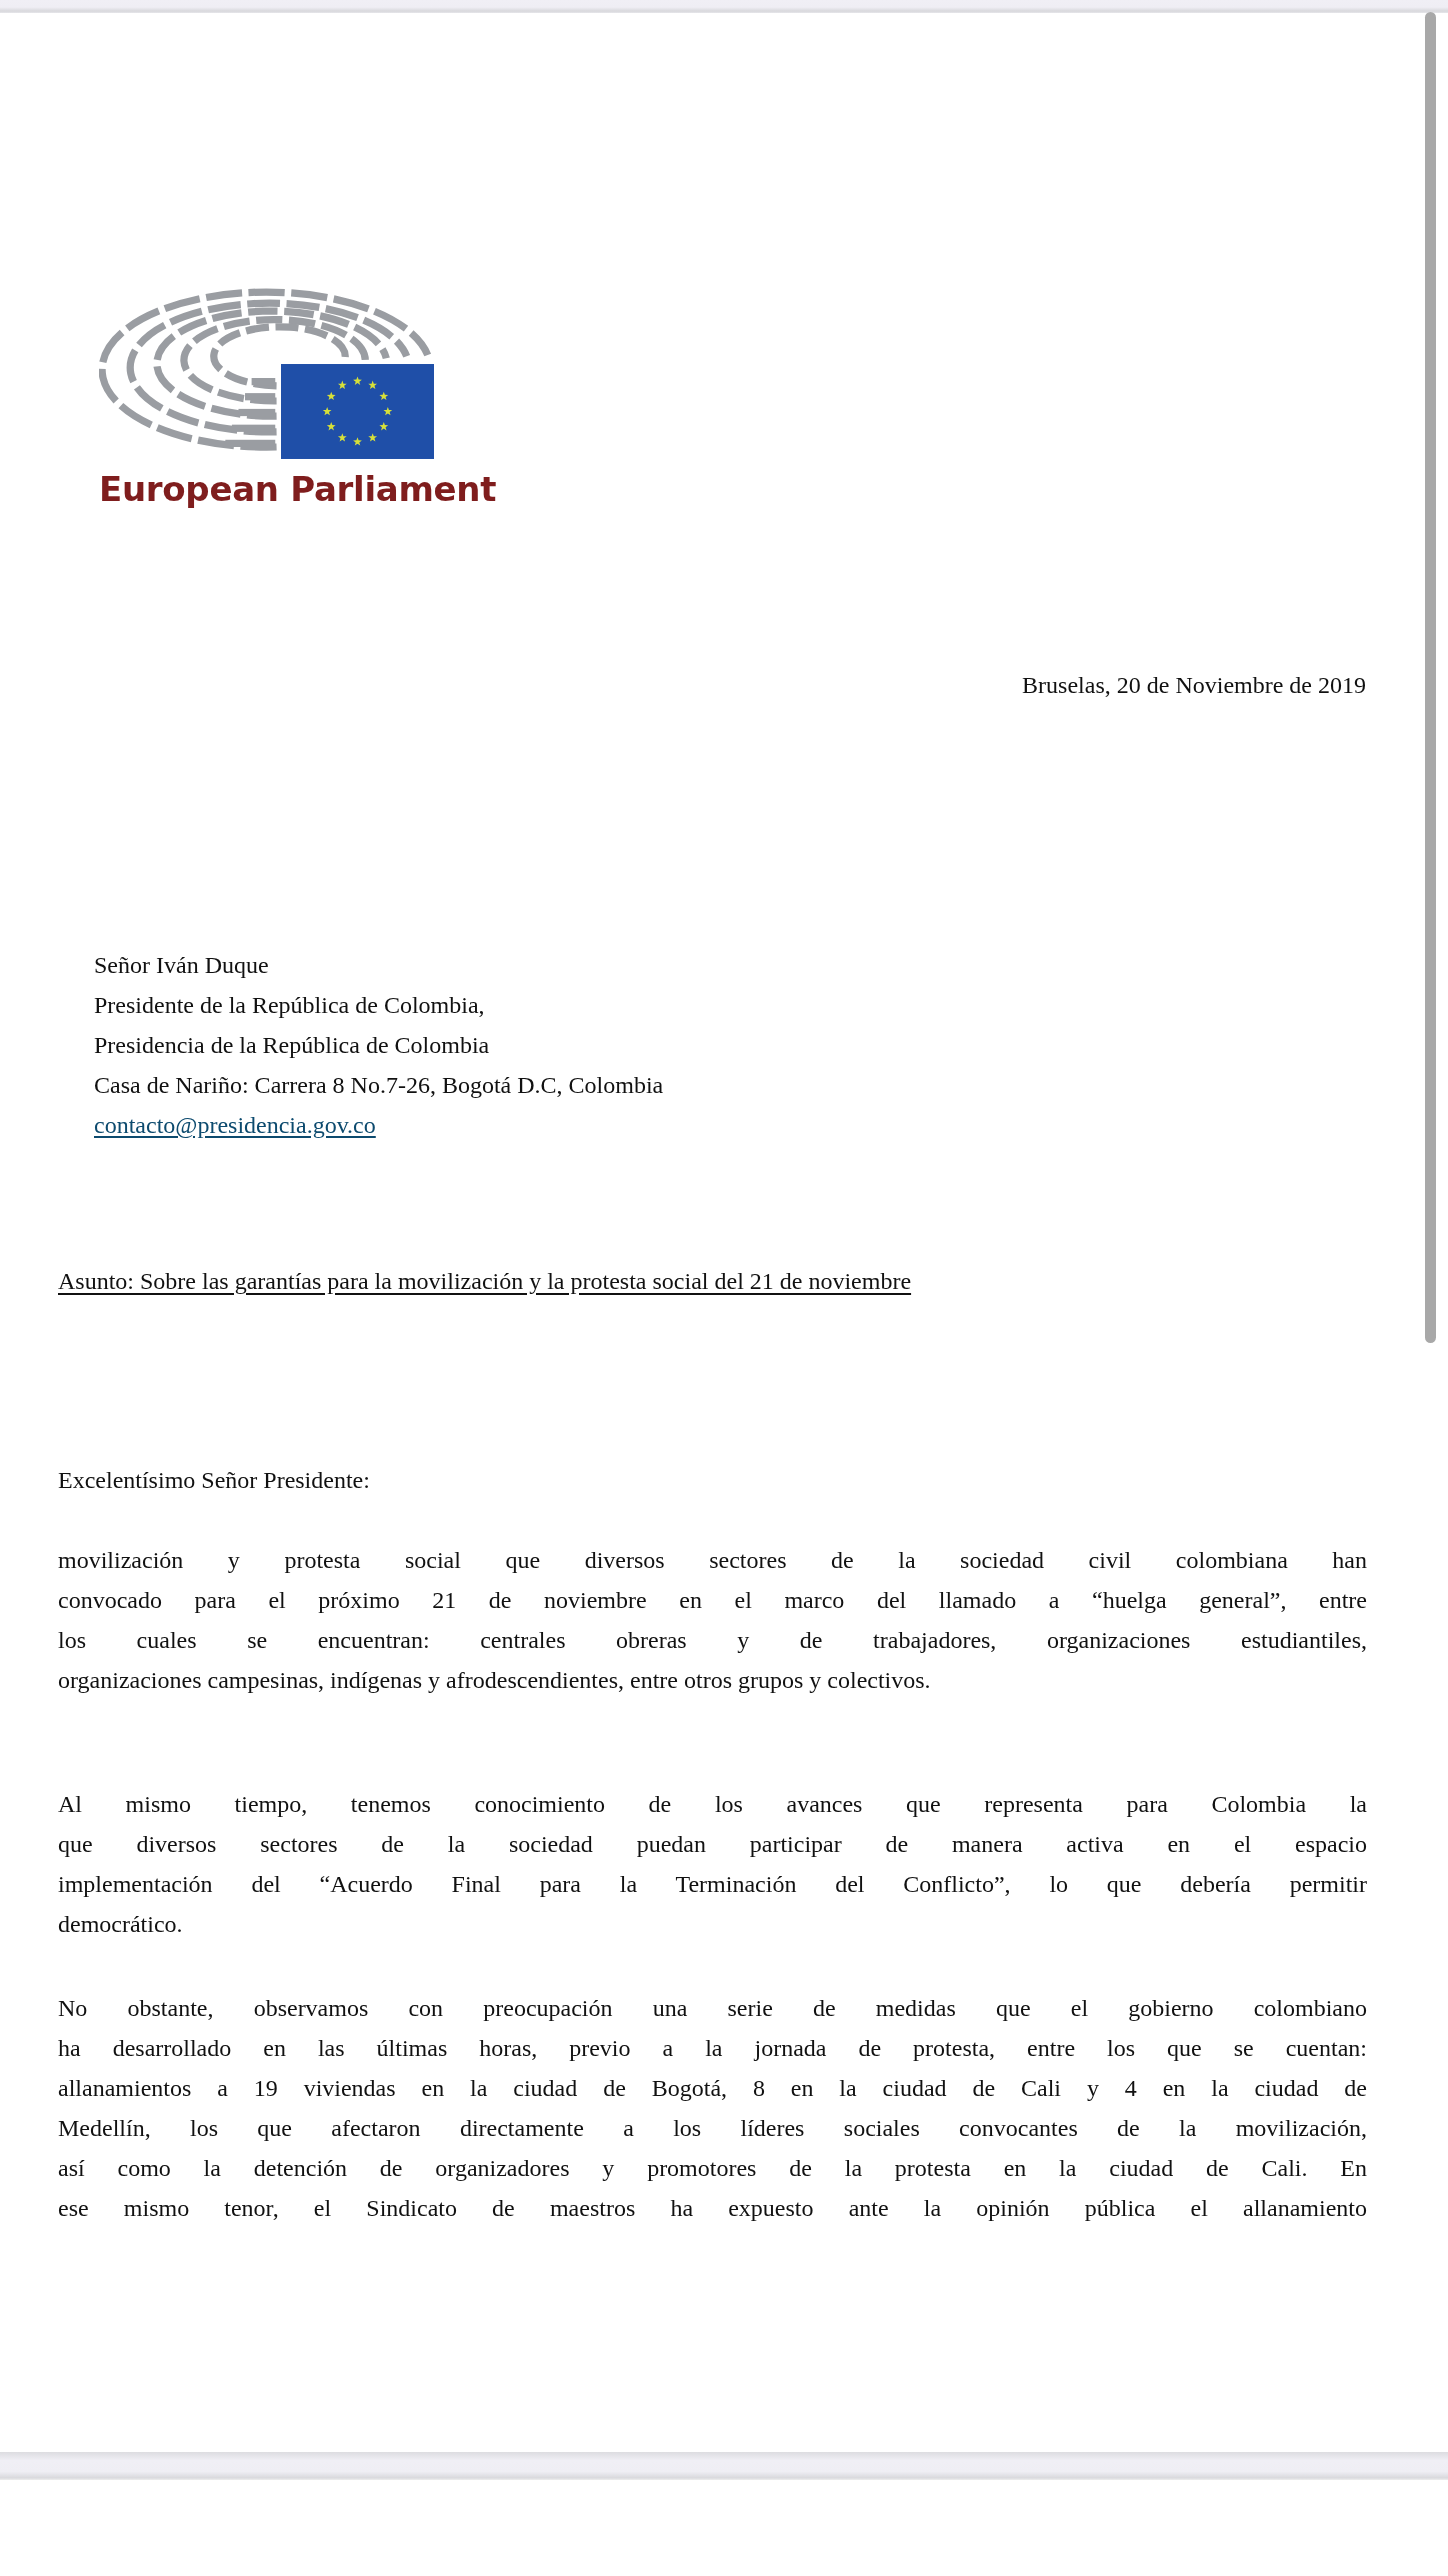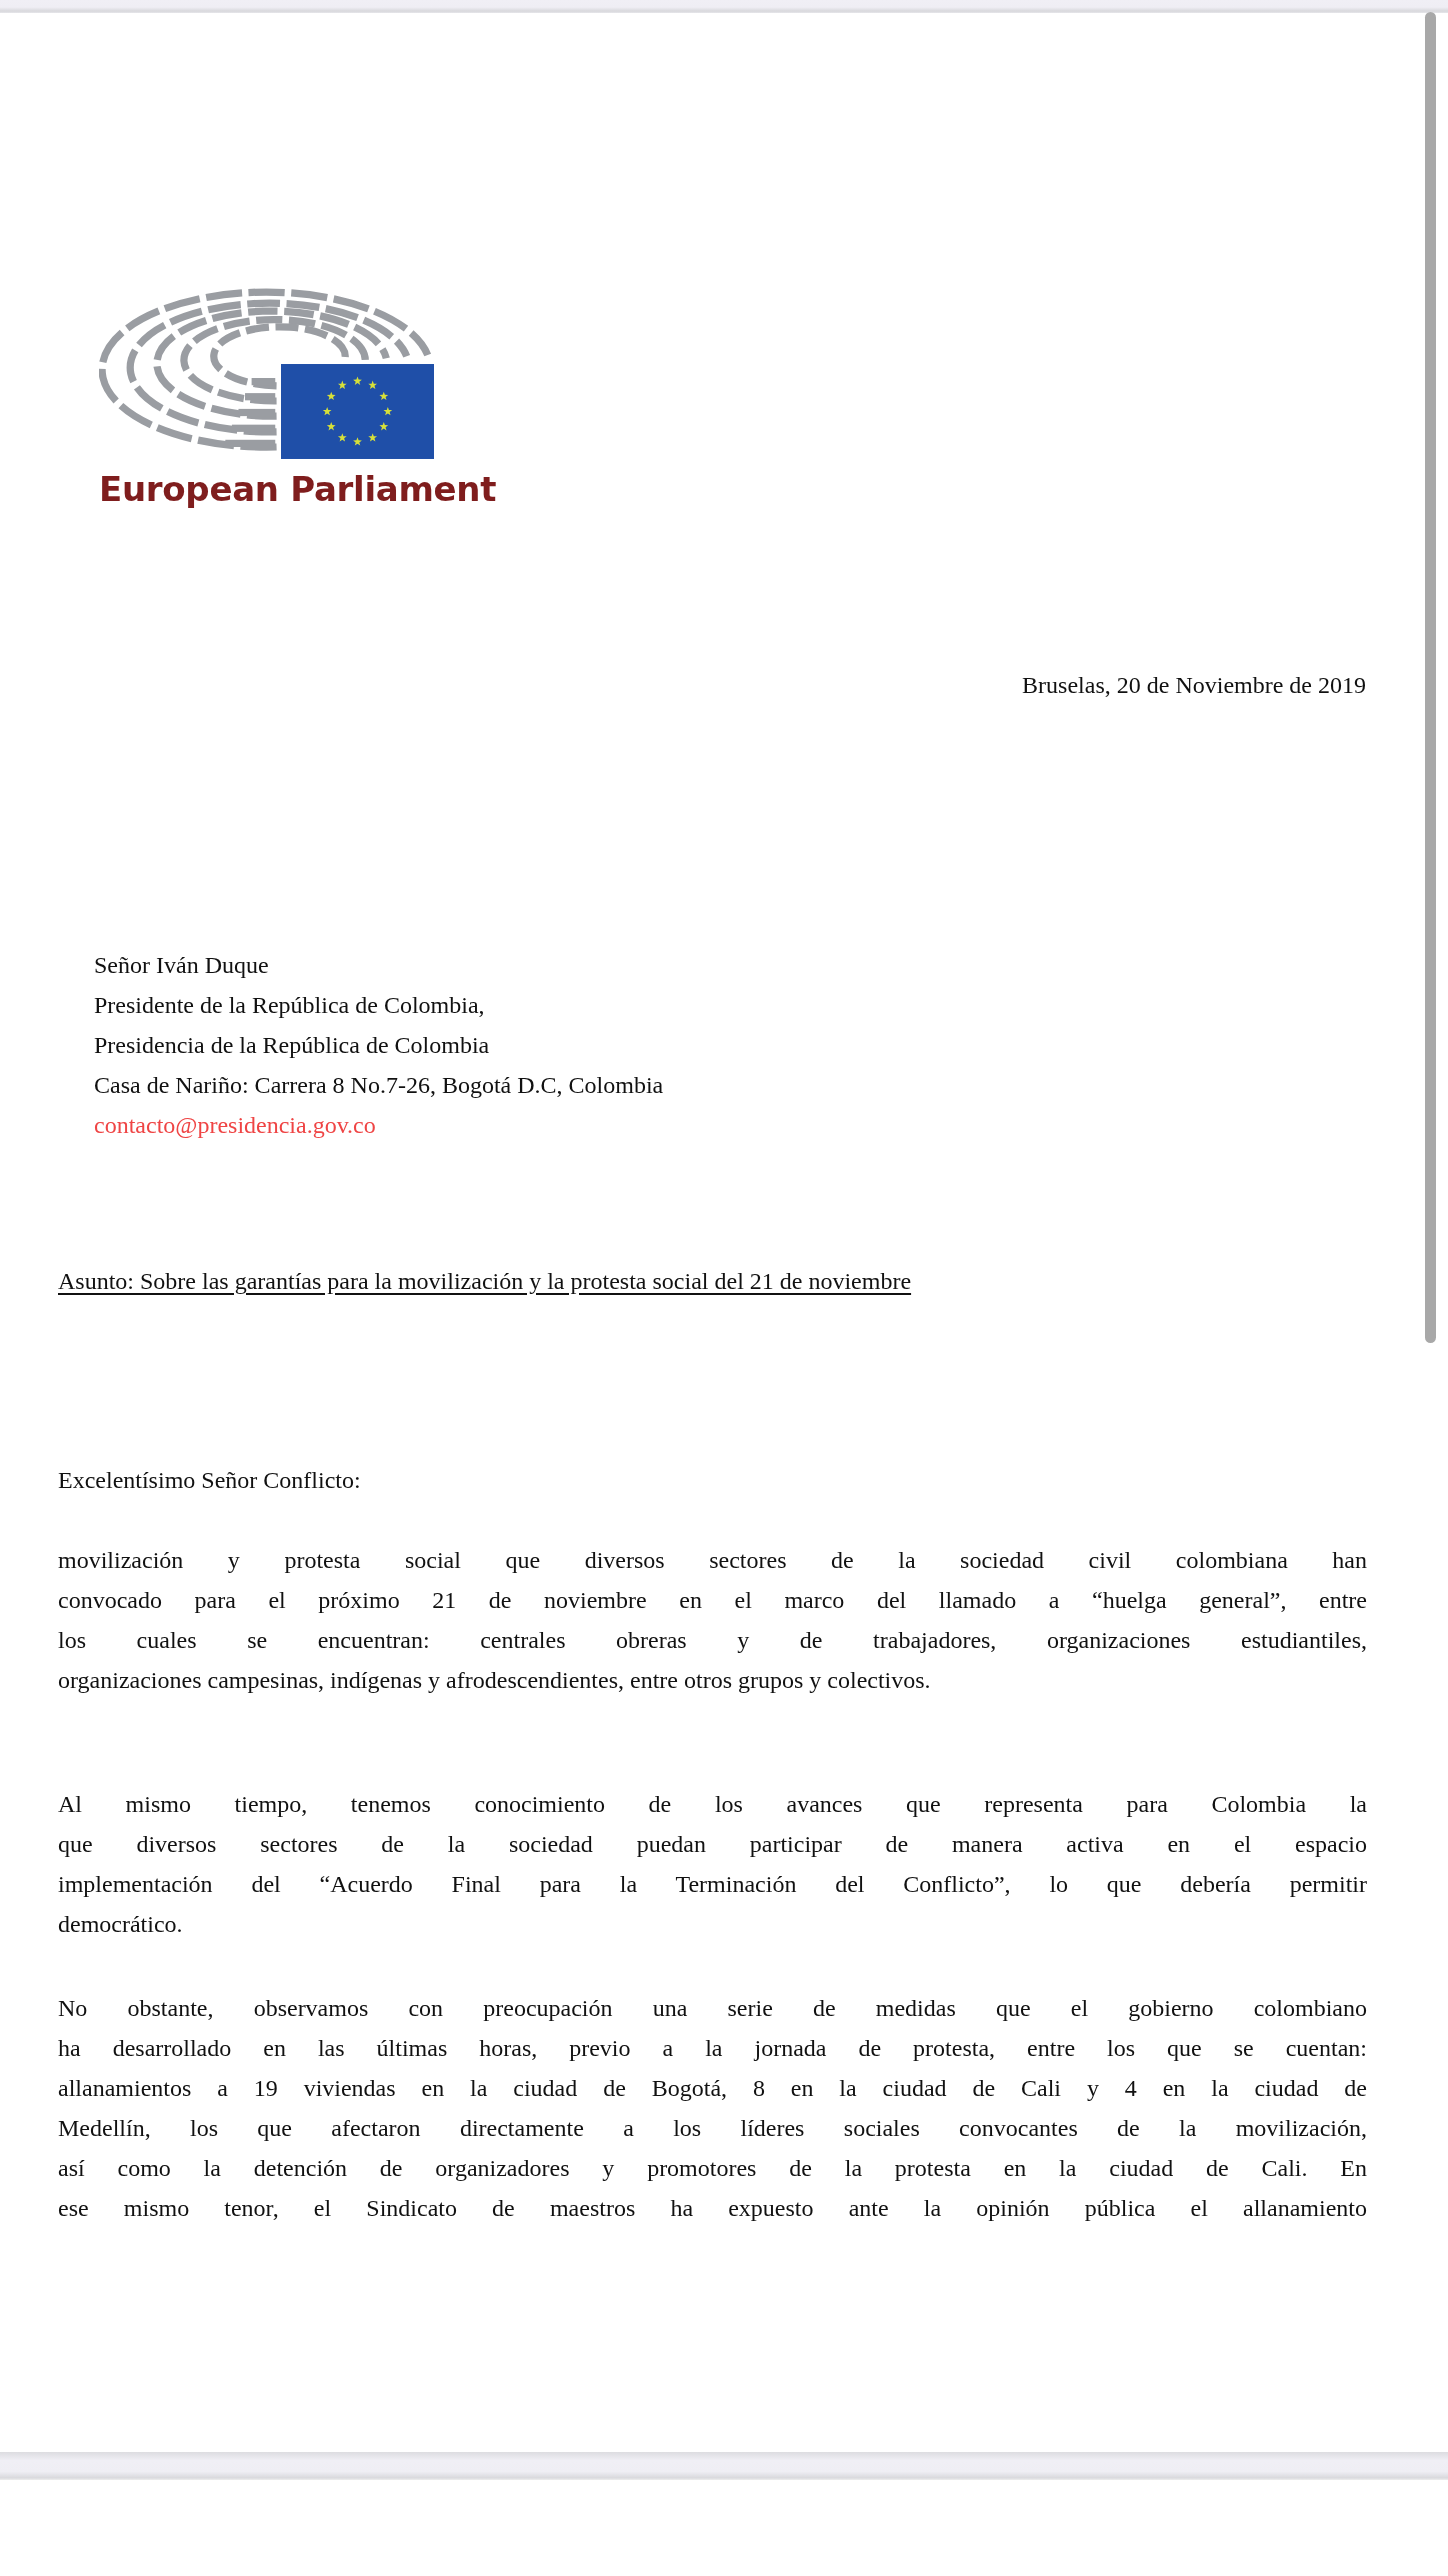--- a/index.html
+++ b/index.html
@@ -25,21 +25,21 @@
   .logo-text {
     position: absolute; left: 0; top: 183px;
     font-family: "DejaVu Sans", "Liberation Sans", sans-serif;
     font-weight: bold; font-size: 34px; color: #7f1d1d; letter-spacing: -0.3px;
     white-space: nowrap;
   }
   .text { font-size: 24px; line-height: 40px; }
   .date { position: absolute; right: 82px; top: 665px; white-space: nowrap; }
   .address { position: absolute; left: 58px; top: 945px; margin-left: 36px; }
   .address div { white-space: nowrap; height: 40px; }
-  .email { color: #ef4444; text-underline-offset: 2.6px; cursor: pointer; }
+  .email { color: #0c4a6e; text-decoration: underline; text-underline-offset: 2.6px; cursor: pointer; }
   .subject { position: absolute; left: 58px; top: 1261px; white-space: nowrap;
     text-decoration: underline; text-underline-offset: 4px; }
   .salutation { position: absolute; left: 58px; top: 1460px; white-space: nowrap; }
   .para { position: absolute; left: 58px; width: 1309px; }
   .para .line { display: block; height: 40px; white-space: nowrap; text-align: justify; text-align-last: justify; }
   .para .line.last { text-align-last: left; }
   .p1 { top: 1540px; }
   .p2 { top: 1784px; }
   .p3 { top: 1988px; }
 </style>
@@ -93,21 +93,21 @@
 <div class="text address">
   <div>Señor Iván Duque</div>
   <div>Presidente de la República de Colombia,</div>
   <div>Presidencia de la República de Colombia</div>
   <div>Casa de Nariño: Carrera 8 No.7-26, Bogotá D.C, Colombia</div>
   <div><span class="email">contacto@presidencia.gov.co</span></div>
 </div>
 
 <div class="text subject">Asunto: Sobre las garantías para la movilización y la protesta social del 21 de noviembre</div>
 
-<div class="text salutation">Excelentísimo Señor Conflicto:</div>
+<div class="text salutation">Excelentísimo Señor Presidente:</div>
 
 <div class="text para p1">
   <span class="line">movilización y protesta social que diversos sectores de la sociedad civil colombiana han</span>
   <span class="line">convocado para el próximo 21 de noviembre en el marco del llamado a “huelga general”, entre</span>
   <span class="line">los cuales se encuentran: centrales obreras y de trabajadores, organizaciones estudiantiles,</span>
   <span class="line last">organizaciones campesinas, indígenas y afrodescendientes, entre otros grupos y colectivos.</span>
 </div>
 
 <div class="text para p2">
   <span class="line">Al mismo tiempo, tenemos conocimiento de los avances que representa para Colombia la</span>

